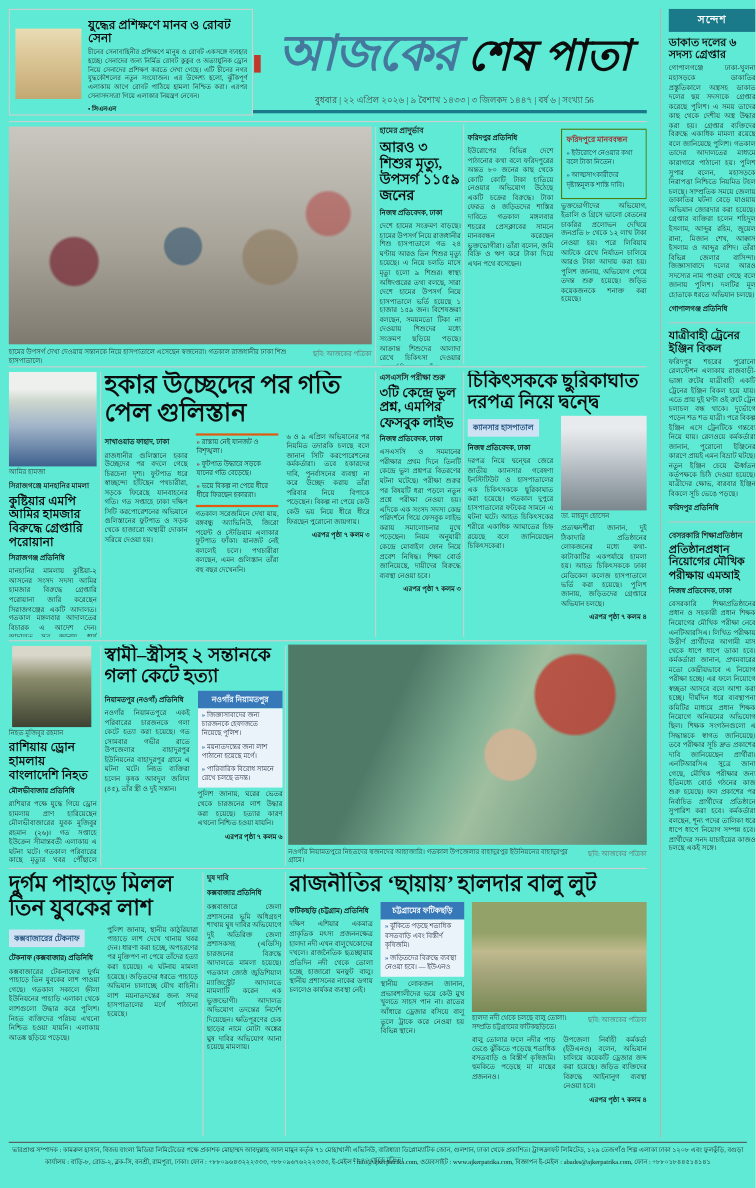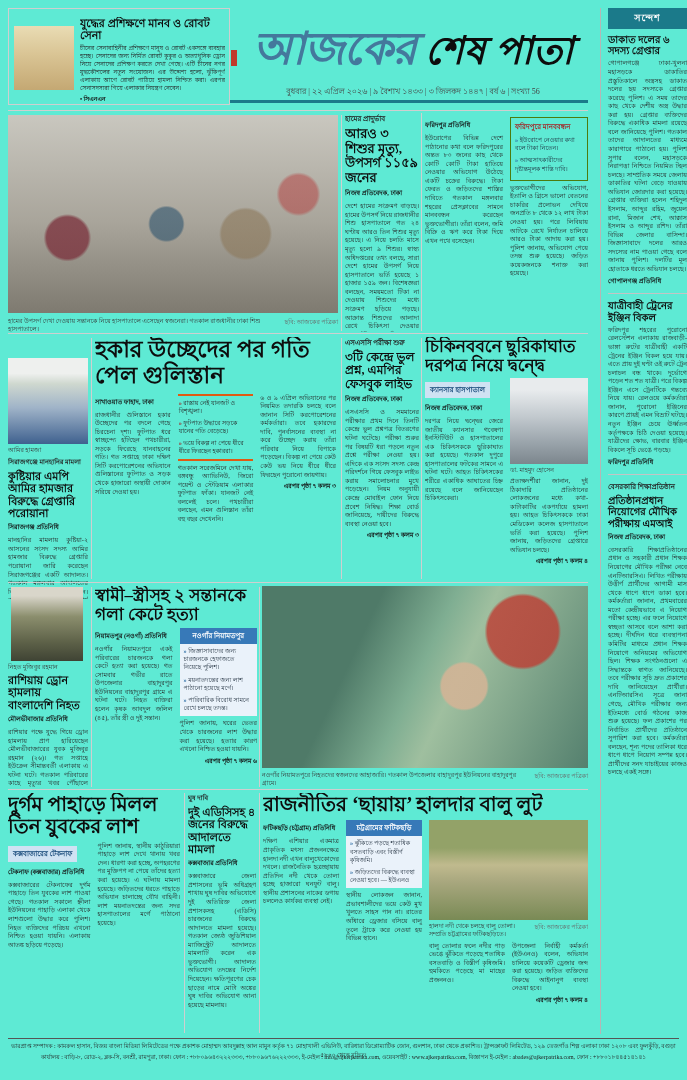--- a/index.html
+++ b/index.html
@@ -128,21 +128,21 @@
           <div class="g-hdr">ফরিদপুরে মানববন্ধন</div>
           <div class="bullet">ইউরোপে নেওয়ার কথা বলে টাকা নিতেন।</div>
           <div class="bullet">আত্মসাৎকারীদের দৃষ্টান্তমূলক শাস্তি দাবি।</div>
         </div>
         <div class="body">ভুক্তভোগীদের অভিযোগ, ইতালি ও গ্রিসে ভালো বেতনের চাকরির প্রলোভন দেখিয়ে জনপ্রতি ৮ থেকে ১২ লাখ টাকা নেওয়া হয়। পরে লিবিয়ায় আটকে রেখে নির্যাতন চালিয়ে আরও টাকা আদায় করা হয়। পুলিশ জানায়, অভিযোগ পেয়ে তদন্ত শুরু হয়েছে। জড়িত কয়েকজনকে শনাক্ত করা হয়েছে।</div>
       </div>
     </div>
   </div>
   <div class="hrl" style="left:8px;top:333px;width:580px;"></div>
 
-  <div class="abs col" style="left:8px;top:338px;width:80px;height:241px;margin-top:20px;">
+  <div class="abs col" style="left:8px;top:338px;width:80px;height:241px;">
     <div class="ph ph-amir" style="width:80px;height:86px;"></div>
     <div class="cap" style="margin:2px 0 3px 0;">আমির হামজা</div>
     <div class="kicker" style="font-size:6.5px;">সিরাজগঞ্জে মানহানির মামলা</div>
     <div class="hl h-xs">কুষ্টিয়ার এমপি আমির হামজার বিরুদ্ধে গ্রেপ্তারি পরোয়ানা</div>
     <div class="byline">সিরাজগঞ্জ প্রতিনিধি</div>
     <div class="body">মানহানির মামলায় কুষ্টিয়া-২ আসনের সংসদ সদস্য আমির হামজার বিরুদ্ধে গ্রেপ্তারি পরোয়ানা জারি করেছেন সিরাজগঞ্জের একটি আদালত। গতকাল মঙ্গলবার আদালতের বিচারক এ আদেশ দেন। আদালত সূত্র জানায়, ধার্য তারিখে হাজির না হওয়ায় এ পরোয়ানা জারি করা হয়।</div>
 
   </div>
   <div class="vr" style="left:91px;top:338px;height:241px;"></div>
 
@@ -172,21 +172,21 @@
   <div class="abs col" style="left:345px;top:337px;width:74px;height:242px;">
     <div class="kicker">এসএসসি পরীক্ষা শুরু</div>
     <div class="hl h-sm">৩টি কেন্দ্রে ভুল প্রশ্ন, এমপির ফেসবুক লাইভ</div>
     <div class="byline">নিজস্ব প্রতিবেদক, ঢাকা</div>
     <div class="body">এসএসসি ও সমমানের পরীক্ষার প্রথম দিনে তিনটি কেন্দ্রে ভুল প্রশ্নপত্র বিতরণের ঘটনা ঘটেছে। পরীক্ষা শুরুর পর বিষয়টি ধরা পড়লে নতুন প্রশ্নে পরীক্ষা নেওয়া হয়। এদিকে এক সংসদ সদস্য কেন্দ্র পরিদর্শনে গিয়ে ফেসবুক লাইভ করায় সমালোচনার মুখে পড়েছেন। নিয়ম অনুযায়ী কেন্দ্রে মোবাইল ফোন নিয়ে প্রবেশ নিষিদ্ধ। শিক্ষা বোর্ড জানিয়েছে, দায়ীদের বিরুদ্ধে ব্যবস্থা নেওয়া হবে।</div>
     <div class="jump">এরপর পৃষ্ঠা ৭ কলম ৩</div>
   </div>
   <div class="vr" style="left:421px;top:338px;height:241px;"></div>
 
   <div class="abs col" style="left:425px;top:337px;width:163px;height:242px;">
-    <div class="hl h-lg">চিকিনববনে ছুরিকাঘাত দরপত্র নিয়ে দ্বন্দ্বে</div>
+    <div class="hl h-lg">চিকিৎসককে ছুরিকাঘাত দরপত্র নিয়ে দ্বন্দ্বে</div>
     <div class="cols" style="margin-top:3px;">
       <div>
         <span class="tag">ক্যানসার হাসপাতাল</span>
         <div class="byline">নিজস্ব প্রতিবেদক, ঢাকা</div>
         <div class="body">দরপত্র নিয়ে দ্বন্দ্বের জেরে জাতীয় ক্যানসার গবেষণা ইনস্টিটিউট ও হাসপাতালের এক চিকিৎসককে ছুরিকাঘাত করা হয়েছে। গতকাল দুপুরে হাসপাতালের ফটকের সামনে এ ঘটনা ঘটে। আহত চিকিৎসকের শরীরে একাধিক আঘাতের চিহ্ন রয়েছে বলে জানিয়েছেন চিকিৎসকেরা।</div>
       </div>
       <div>
         <div class="ph ph-doc" style="width:78px;height:86px;"></div>
         <div class="cap" style="margin:2px 0 3px 0;">ডা. মাহমুদ হোসেন</div>
         <div class="body">প্রত্যক্ষদর্শীরা জানান, দুই ঠিকাদারি প্রতিষ্ঠানের লোকজনের মধ্যে কথা-কাটাকাটির একপর্যায়ে হামলা হয়। আহত চিকিৎসককে ঢাকা মেডিকেল কলেজ হাসপাতালে ভর্তি করা হয়েছে। পুলিশ জানায়, জড়িতদের গ্রেপ্তারে অভিযান চলছে।</div>
@@ -246,21 +246,20 @@
       </div>
       <div>
         <div class="body">পুলিশ জানায়, স্থানীয় কাঠুরিয়ারা পাহাড়ে লাশ দেখে থানায় খবর দেন। ধারণা করা হচ্ছে, অপহরণের পর মুক্তিপণ না পেয়ে তাঁদের হত্যা করা হয়েছে। এ ঘটনায় মামলা হয়েছে। জড়িতদের ধরতে পাহাড়ে অভিযান চালাচ্ছে যৌথ বাহিনী। লাশ ময়নাতদন্তের জন্য সদর হাসপাতালের মর্গে পাঠানো হয়েছে।</div>
       </div>
     </div>
   </div>
   <div class="vr" style="left:184px;top:793px;height:240px;"></div>
 
   <div class="abs col" style="left:188px;top:793px;width:68px;height:240px;">
     <div class="kicker" style="font-size:6.5px;">ঘুষ দাবি</div>
-    <div class="hl h-xs">দুই এডিসিসহ ৪ জনের বিরুদ্ধে আদালতে মামলা</div>
     <div class="byline">কক্সবাজার প্রতিনিধি</div>
     <div class="body">কক্সবাজারে জেলা প্রশাসনের ভূমি অধিগ্রহণ শাখায় ঘুষ দাবির অভিযোগে দুই অতিরিক্ত জেলা প্রশাসকসহ (এডিসি) চারজনের বিরুদ্ধে আদালতে মামলা হয়েছে। গতকাল জ্যেষ্ঠ জুডিশিয়াল ম্যাজিস্ট্রেট আদালতে মামলাটি করেন এক ভুক্তভোগী। আদালত অভিযোগ তদন্তের নির্দেশ দিয়েছেন। ক্ষতিপূরণের চেক ছাড়ের নামে মোটা অঙ্কের ঘুষ দাবির অভিযোগ আনা হয়েছে মামলায়।</div>
   </div>
   <div class="vr" style="left:259px;top:793px;height:240px;"></div>
 
   <div class="abs col" style="left:263px;top:793px;width:325px;height:240px;">
     <div class="hl h-xl">রাজনীতির ‘ছায়ায়’ হালদার বালু লুট</div>
     <div style="display:flex;gap:7px;margin-top:5px;">
       <div style="width:76px;flex:none;">
         <div class="byline">ফটিকছড়ি (চট্টগ্রাম) প্রতিনিধি</div>

